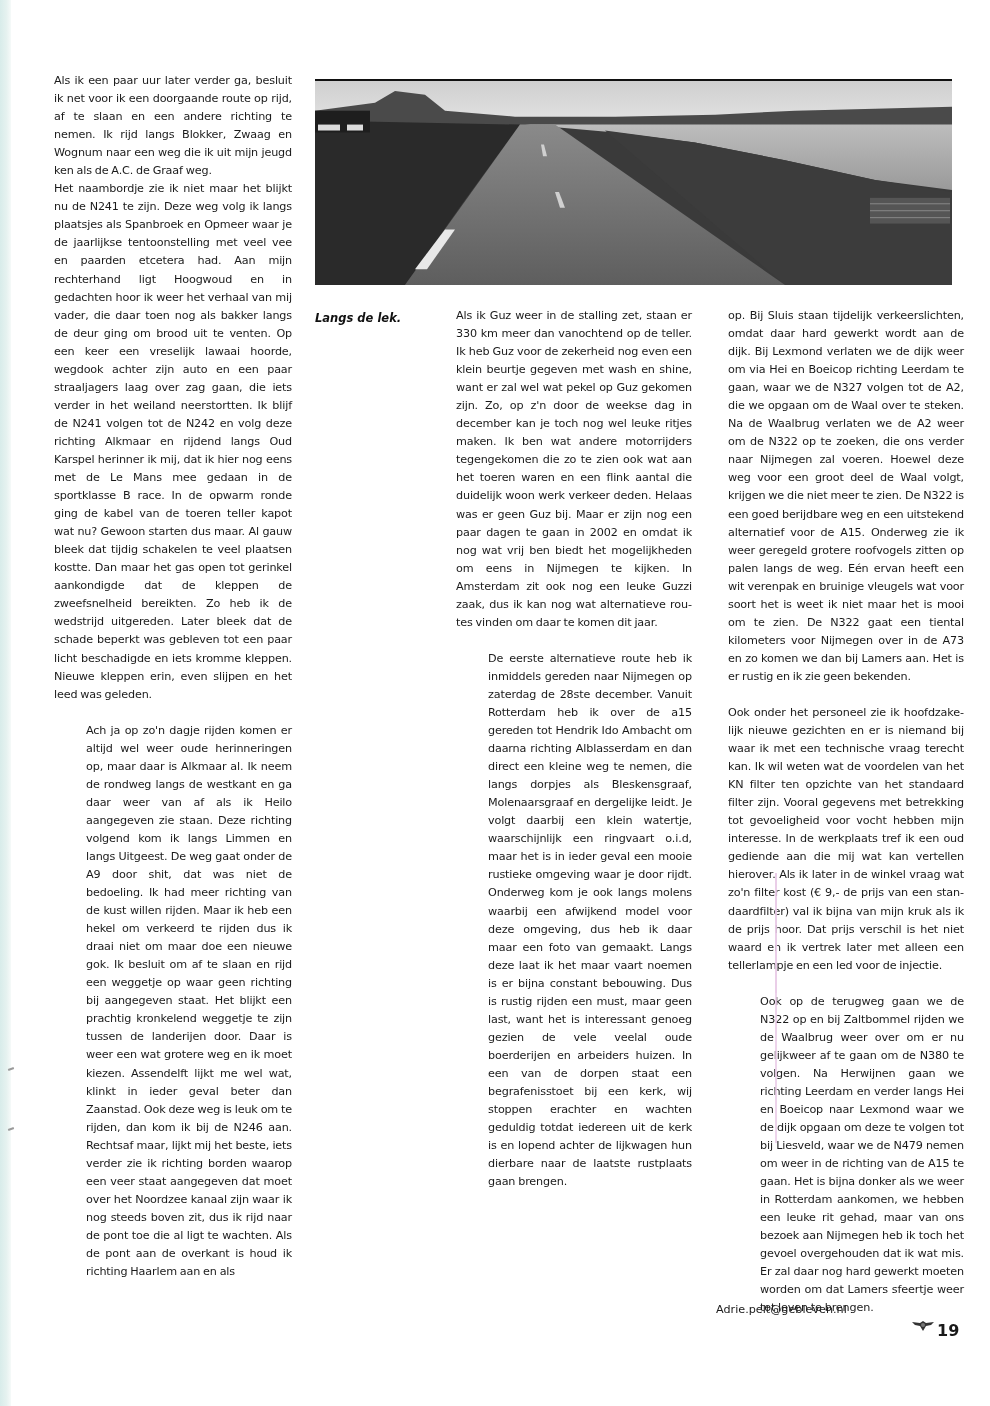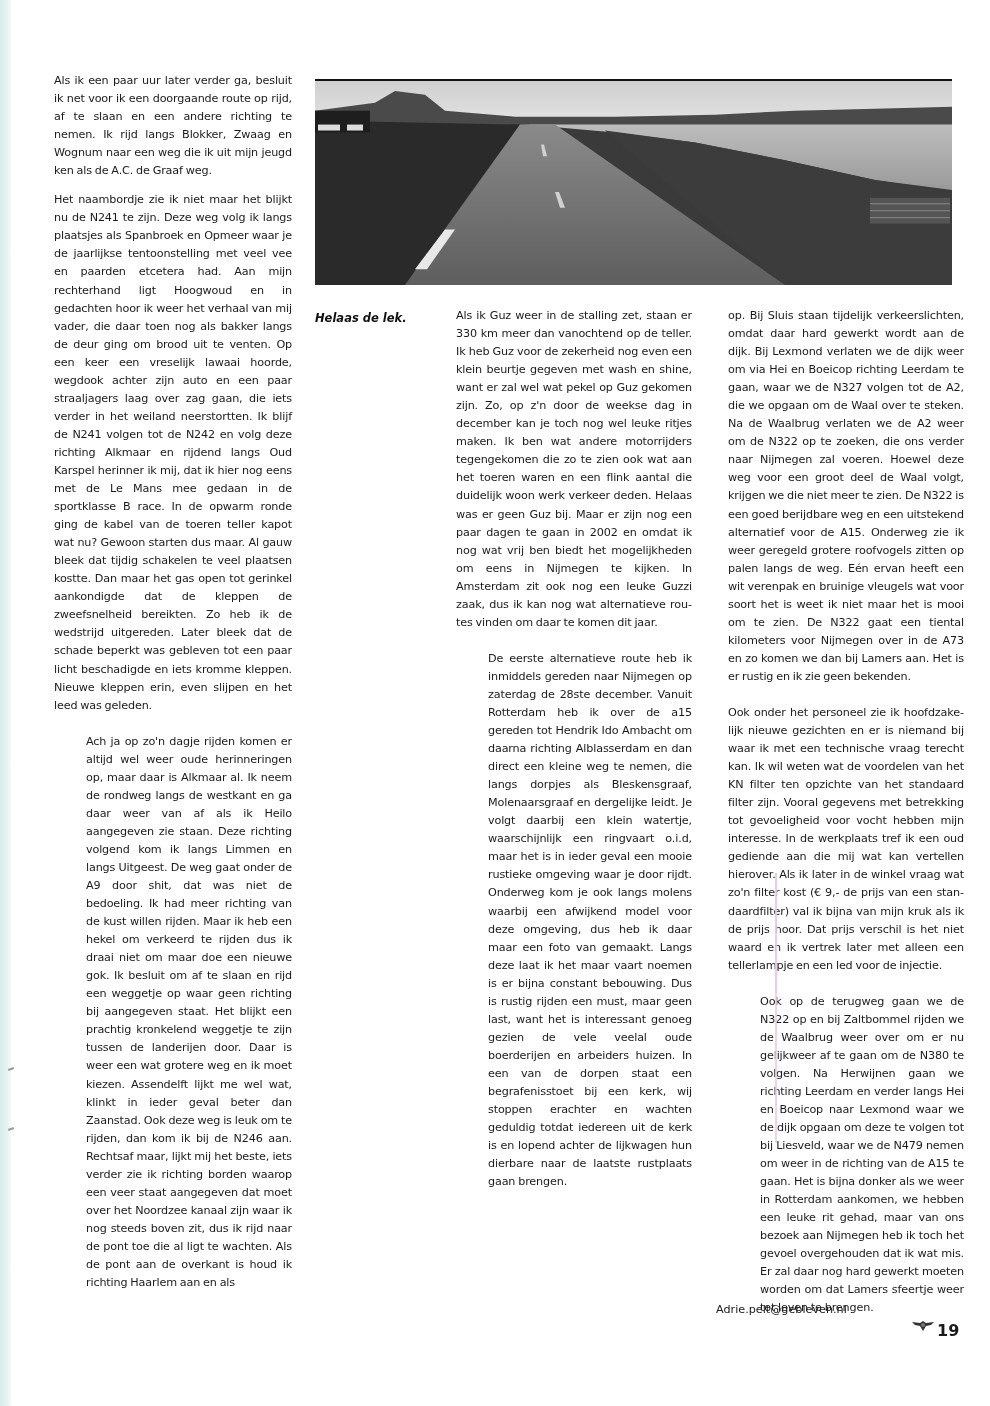--- a/index.html
+++ b/index.html
@@ -40,21 +40,21 @@
     .tick { position: absolute; left: 8px; width: 6px; height: 2px; background: #9a9a9a; transform: rotate(-20deg); }
   </style>
 </head>
 <body>
 
 <div class="edge-strip"></div>
 <div class="tick" style="top:1068px"></div>
 <div class="tick" style="top:1128px"></div>
 
 <div class="col col-left">
-  <p style="margin-bottom:11px">Als ik een paar uur later verder ga, besluit ik net voor ik een doorgaande route op rijd, af te slaan en een andere richting te nemen. Ik rijd langs Blokker, Zwaag en Wognum naar een weg die ik uit mijn jeugd ken als de A.C. de Graaf weg.</p>
+  <p style="margin-bottom:0">Als ik een paar uur later verder ga, besluit ik net voor ik een doorgaande route op rijd, af te slaan en een andere richting te nemen. Ik rijd langs Blokker, Zwaag en Wognum naar een weg die ik uit mijn jeugd ken als de A.C. de Graaf weg.</p>
   <p>Het naambordje zie ik niet maar het blijkt nu de N241 te zijn. Deze weg volg ik langs plaatsjes als Spanbroek en Opmeer waar je de jaarlijkse tentoonstelling met veel vee  en paarden etcetera had. Aan mijn rechterhand ligt Hoogwoud en in gedachten hoor ik weer het verhaal van mij vader, die daar toen nog als bakker langs de deur ging om brood uit te ven­ten. Op een keer een vreselijk lawaai hoorde, wegdook achter zijn auto en een paar straaljagers laag over zag gaan, die iets verder in het weiland neerstortten. Ik blijf de N241 volgen tot de N242 en volg deze richting Alkmaar en rijdend langs Oud Karspel herinner ik mij, dat ik hier nog eens met de Le Mans mee gedaan in de sportklasse B race. In de opwarm ronde ging de kabel van de toeren teller kapot wat nu? Gewoon starten dus maar. Al gauw bleek dat tijdig schakelen te veel plaatsen kostte. Dan maar het gas open tot gerinkel aankondigde dat de kleppen de zweefsnelheid bereikten. Zo heb ik de wedstrijd uitgereden. Later bleek dat de schade beperkt was gebleven tot een paar licht beschadigde en iets kromme kleppen. Nieuwe kleppen erin, even slij­pen en het leed was geleden.</p>
   <p>Ach ja op zo'n dagje rijden komen er altijd wel weer oude herinneringen op, maar daar is Alkmaar al. Ik neem de rondweg langs de westkant en ga daar weer van af als ik Heilo aangegeven zie staan. Deze richting volgend kom ik langs Limmen en langs Uitgeest. De weg gaat onder de A9 door shit, dat was niet de bedoeling. Ik had meer richting van de kust willen rij­den. Maar ik heb een hekel om verkeerd te rijden dus ik draai niet om maar doe een nieuwe gok. Ik besluit om af te slaan en rijd een weggetje op waar geen richting bij aangegeven staat. Het blijkt een prachtig kronkelend weggetje te zijn tus­sen de landerijen door. Daar is weer een wat grotere weg en ik moet kiezen. Assendelft lijkt me wel wat, klinkt in ieder geval beter dan Zaanstad. Ook deze weg is leuk om te rijden, dan kom ik bij de N246 aan. Rechtsaf maar, lijkt mij het beste, iets verder zie ik richting borden waarop een veer staat aangegeven dat moet over het Noordzee kanaal zijn waar ik nog steeds boven zit, dus ik rijd naar de pont toe die al ligt te wachten. Als de pont aan de over­kant is houd ik richting Haarlem aan en als</p>
 </div>
 
 <div class="photo">
   <svg viewBox="0 0 637 206" preserveAspectRatio="none">
     <defs>
       <linearGradient id="sky" x1="0" y1="0" x2="0" y2="1">
         <stop offset="0" stop-color="#cfcfcf"></stop>
         <stop offset="1" stop-color="#e2e2e2"></stop>
@@ -89,21 +89,21 @@
     <rect x="3" y="44" width="22" height="6" fill="#dcdcdc"></rect>
     <rect x="32" y="44" width="16" height="6" fill="#dcdcdc"></rect>
 
     <rect x="555" y="118" width="80" height="26" fill="#555"></rect>
     <line x1="555" y1="124" x2="635" y2="124" stroke="#888" stroke-width="1"></line>
     <line x1="555" y1="131" x2="635" y2="131" stroke="#888" stroke-width="1"></line>
     <line x1="555" y1="138" x2="635" y2="138" stroke="#888" stroke-width="1"></line>
   </svg>
 </div>
 
-<div class="caption">Helaas de lek.</div>
+<div class="caption">Langs de lek.</div>
 
 <div class="col col-mid">
   <p>Als ik Guz weer in de stalling zet, staan er 330 km meer dan vanochtend op de teller. Ik heb Guz voor de zekerheid nog even een klein beurtje gegeven met wash en shine, want er zal wel wat pekel op Guz gekomen zijn. Zo, op z'n door de weekse dag in december kan je toch nog wel leuke ritjes maken. Ik ben wat andere motorrijders tegengekomen die zo te zien ook wat aan het toeren waren en een flink aantal die duidelijk woon werk verkeer deden. Helaas was er geen Guz bij. Maar er zijn nog een paar dagen te gaan in 2002 en omdat ik nog wat vrij ben biedt het moge­lijkheden om eens in Nijmegen te kijken. In Amsterdam zit ook nog een leuke Guzzi zaak, dus ik kan nog wat alternatieve rou­tes vinden om daar te komen dit jaar.</p>
   <p>De eerste alternatieve route heb ik in­middels gereden naar Nijmegen op zater­dag de 28ste december. Vanuit Rotterdam heb ik over de a15 gereden tot Hendrik Ido Ambacht om daarna richting Alblas­serdam en dan direct een kleine weg te nemen, die langs dorpjes als Bleskens­graaf, Molenaarsgraaf en dergelijke leidt. Je volgt daarbij een klein watertje, waar­schijnlijk een ringvaart o.i.d, maar het is in ieder geval een mooie rustieke omgeving waar je door rijdt. Onderweg kom je ook langs molens waarbij een afwijkend model voor deze omgeving, dus heb ik daar maar een foto van gemaakt. Langs deze laat ik het maar vaart noemen is er bijna constant bebouwing. Dus is rustig rijden een must, maar geen last, want het is interessant genoeg gezien de vele veelal oude boerderijen en arbeiders huizen. In een van de dorpen staat een begrafenis­stoet bij een kerk, wij stoppen erachter en wachten geduldig totdat iedereen uit de kerk is en lopend achter de lijkwagen hun dierbare naar de laatste rustplaats gaan brengen.</p>
 </div>
 
 <div class="col col-right">
   <p>op. Bij Sluis staan tijdelijk verkeerslichten, omdat daar hard gewerkt wordt aan de dijk. Bij Lexmond verlaten we de dijk weer om via Hei en Boeicop richting Leerdam te gaan, waar we de N327 volgen tot de A2, die we opgaan om de Waal over te steken. Na de Waalbrug verlaten we de A2 weer om de N322 op te zoeken, die ons verder naar Nijmegen zal voeren. Hoewel deze weg voor een groot deel de Waal volgt, krijgen we die niet meer te zien. De N322 is een goed berijdbare weg en een uitste­kend alternatief voor de A15. Onderweg zie ik weer geregeld grotere roofvogels zitten op palen langs de weg. Eén ervan heeft een wit verenpak en bruinige vleugels wat voor soort het is weet ik niet maar het is mooi om te zien. De N322 gaat een tiental kilometers voor Nijmegen over in de A73 en zo komen we dan bij Lamers aan. Het is er rustig en ik zie geen bekenden.</p>
   <p>Ook onder het personeel zie ik hoofdzake­lijk nieuwe gezichten en er is niemand bij waar ik met een technische vraag terecht kan. Ik wil weten wat de voordelen van het KN filter ten opzichte van het standaard filter zijn. Vooral gegevens met betrekking tot gevoeligheid voor vocht hebben mijn interesse. In de werkplaats tref ik een oud gediende aan die mij wat kan vertellen hierover. Als ik later in de winkel vraag wat zo'n filter kost (€ 9,- de prijs van een stan­daardfilter) val ik bijna van mijn kruk als ik de prijs hoor. Dat prijs verschil is het niet waard en ik vertrek later met alleen een tellerlampje en een led voor de injectie.</p>
   <p>Ook op de terugweg gaan we de N322 op en bij Zaltbommel rijden we de Waalbrug weer over om er nu gelijkweer af te gaan om de N380 te volgen. Na Herwijnen gaan we richting Leerdam en verder langs Hei en Boeicop naar Lexmond waar we de dijk opgaan om deze te volgen tot bij Liesveld, waar we de N479 nemen om weer in de richting van de A15 te gaan. Het is bijna donker als we weer in Rotterdam aanko­men, we hebben een leuke rit gehad, maar van ons bezoek aan Nijmegen heb ik toch het gevoel overgehouden dat ik wat mis. Er zal daar nog hard gewerkt moeten wor­den om dat Lamers sfeertje weer tot leven te brengen.</p>

